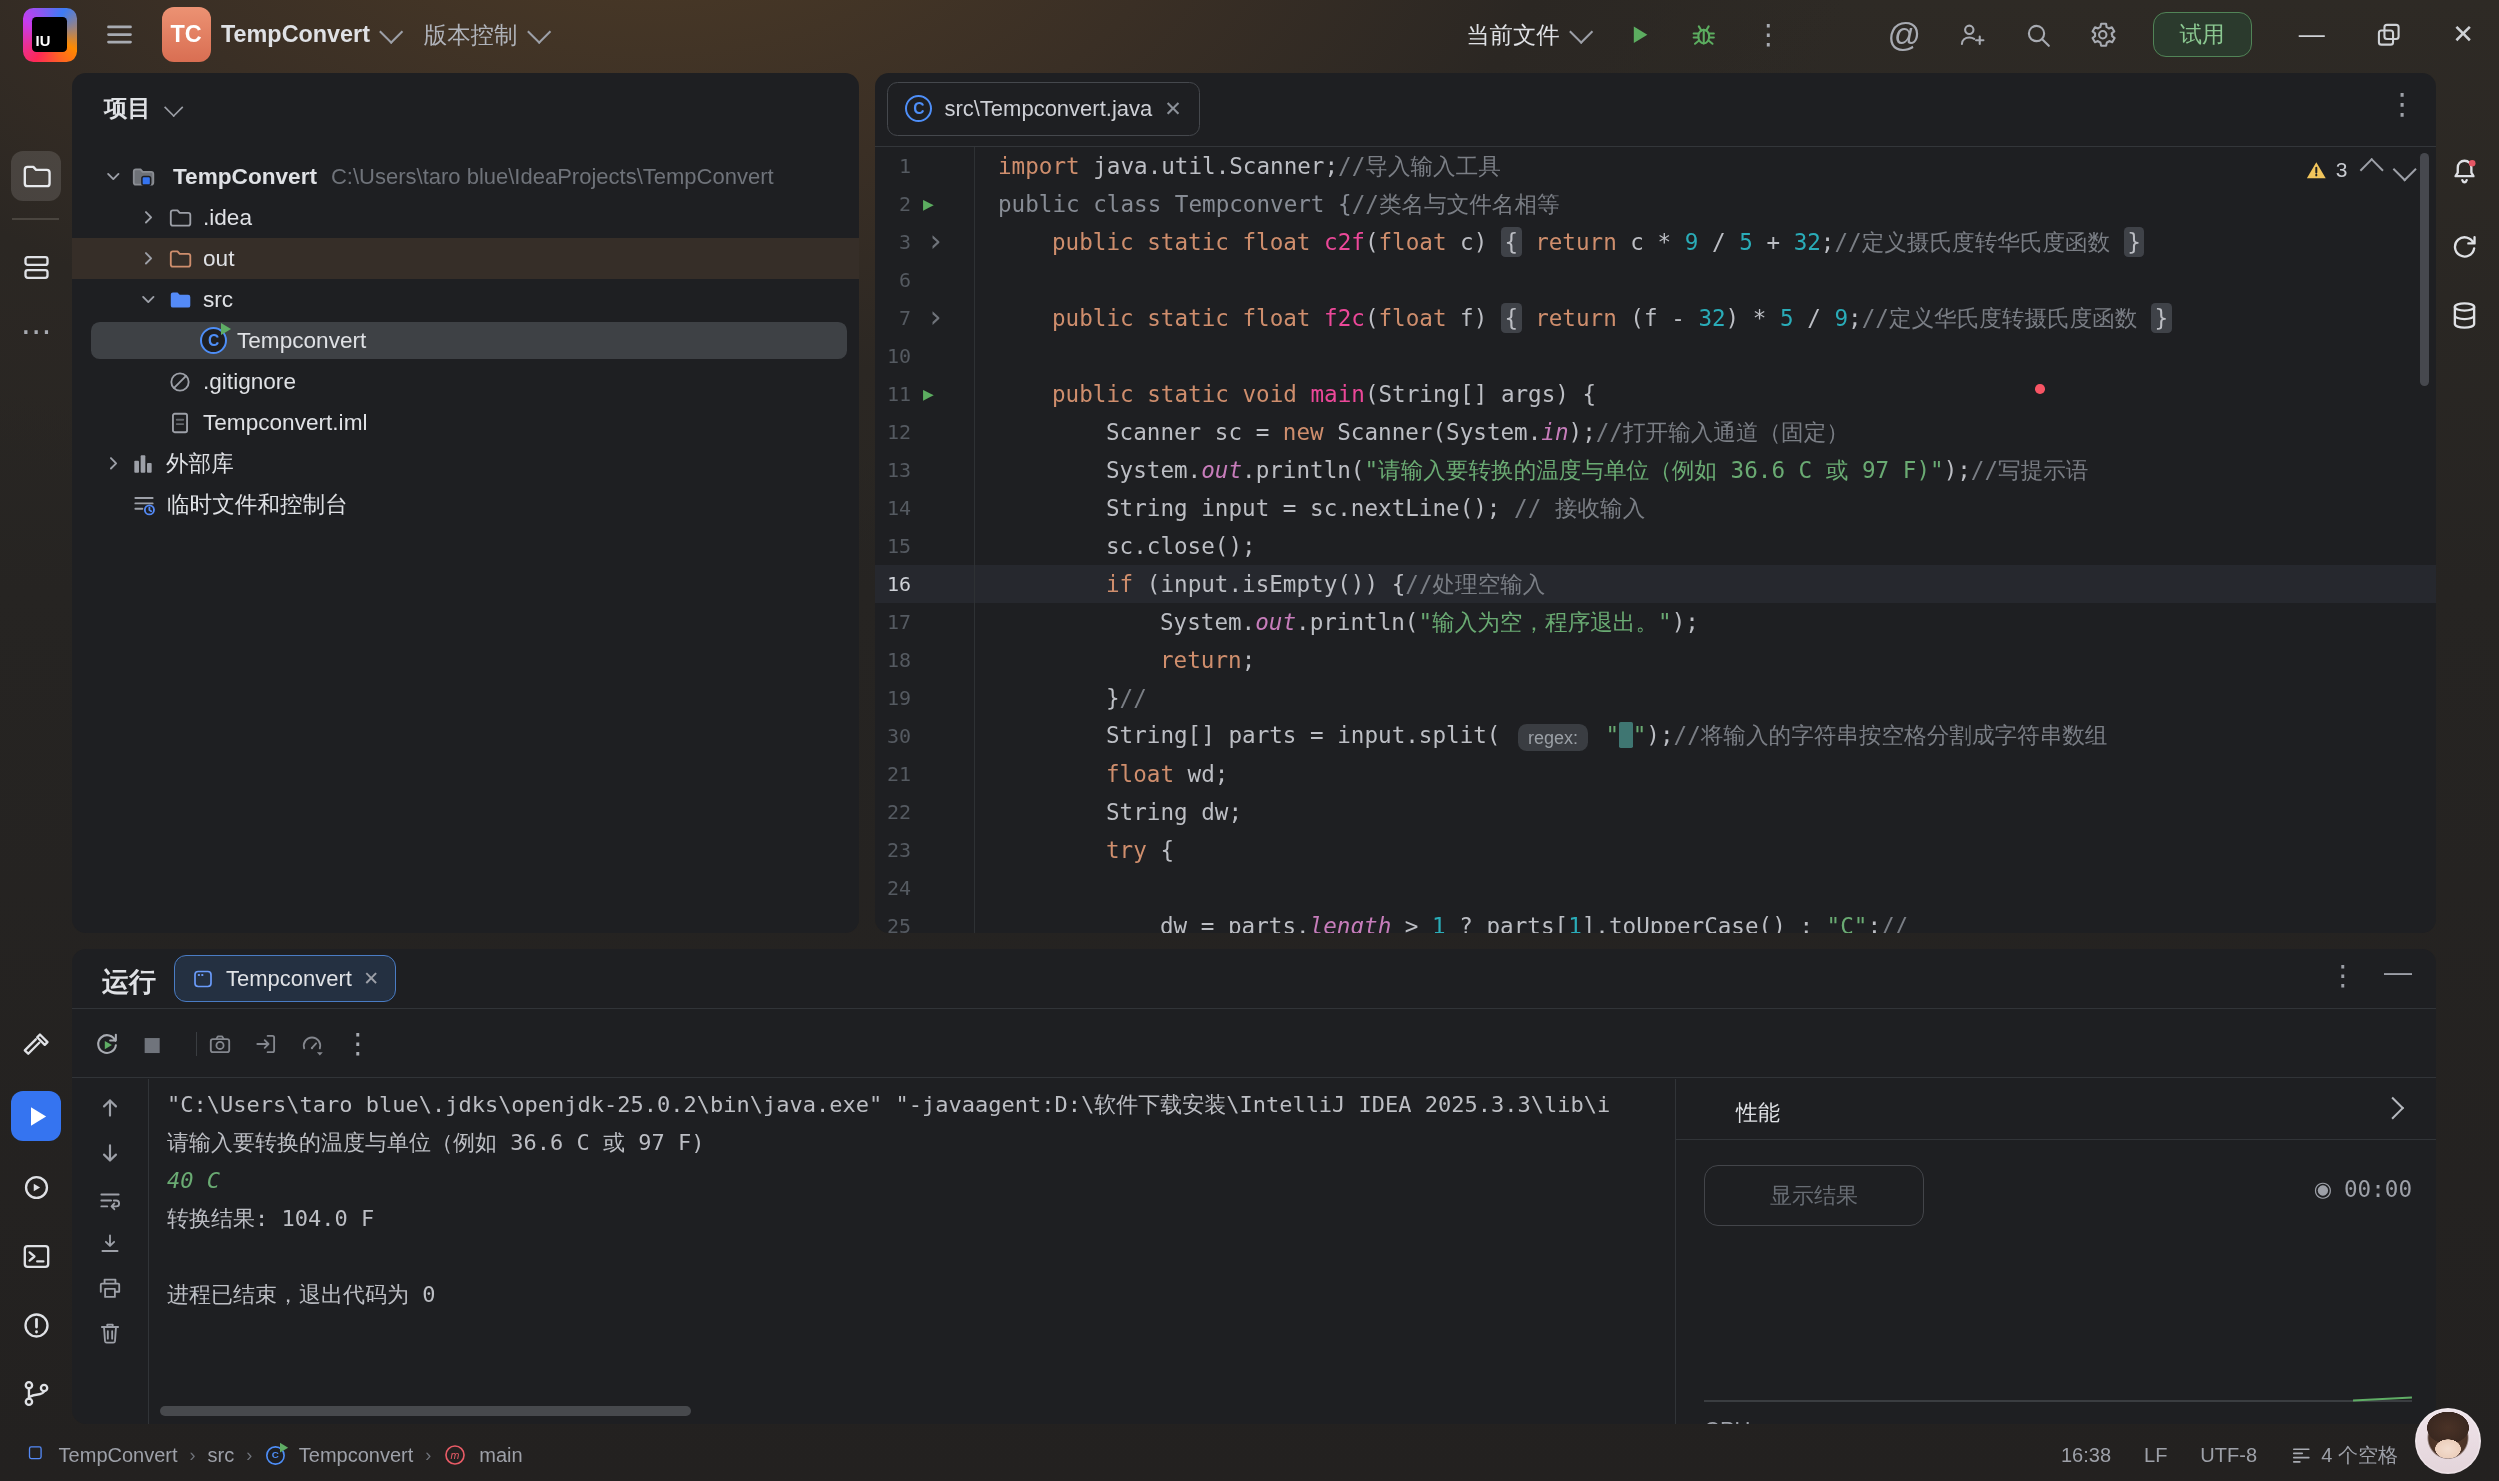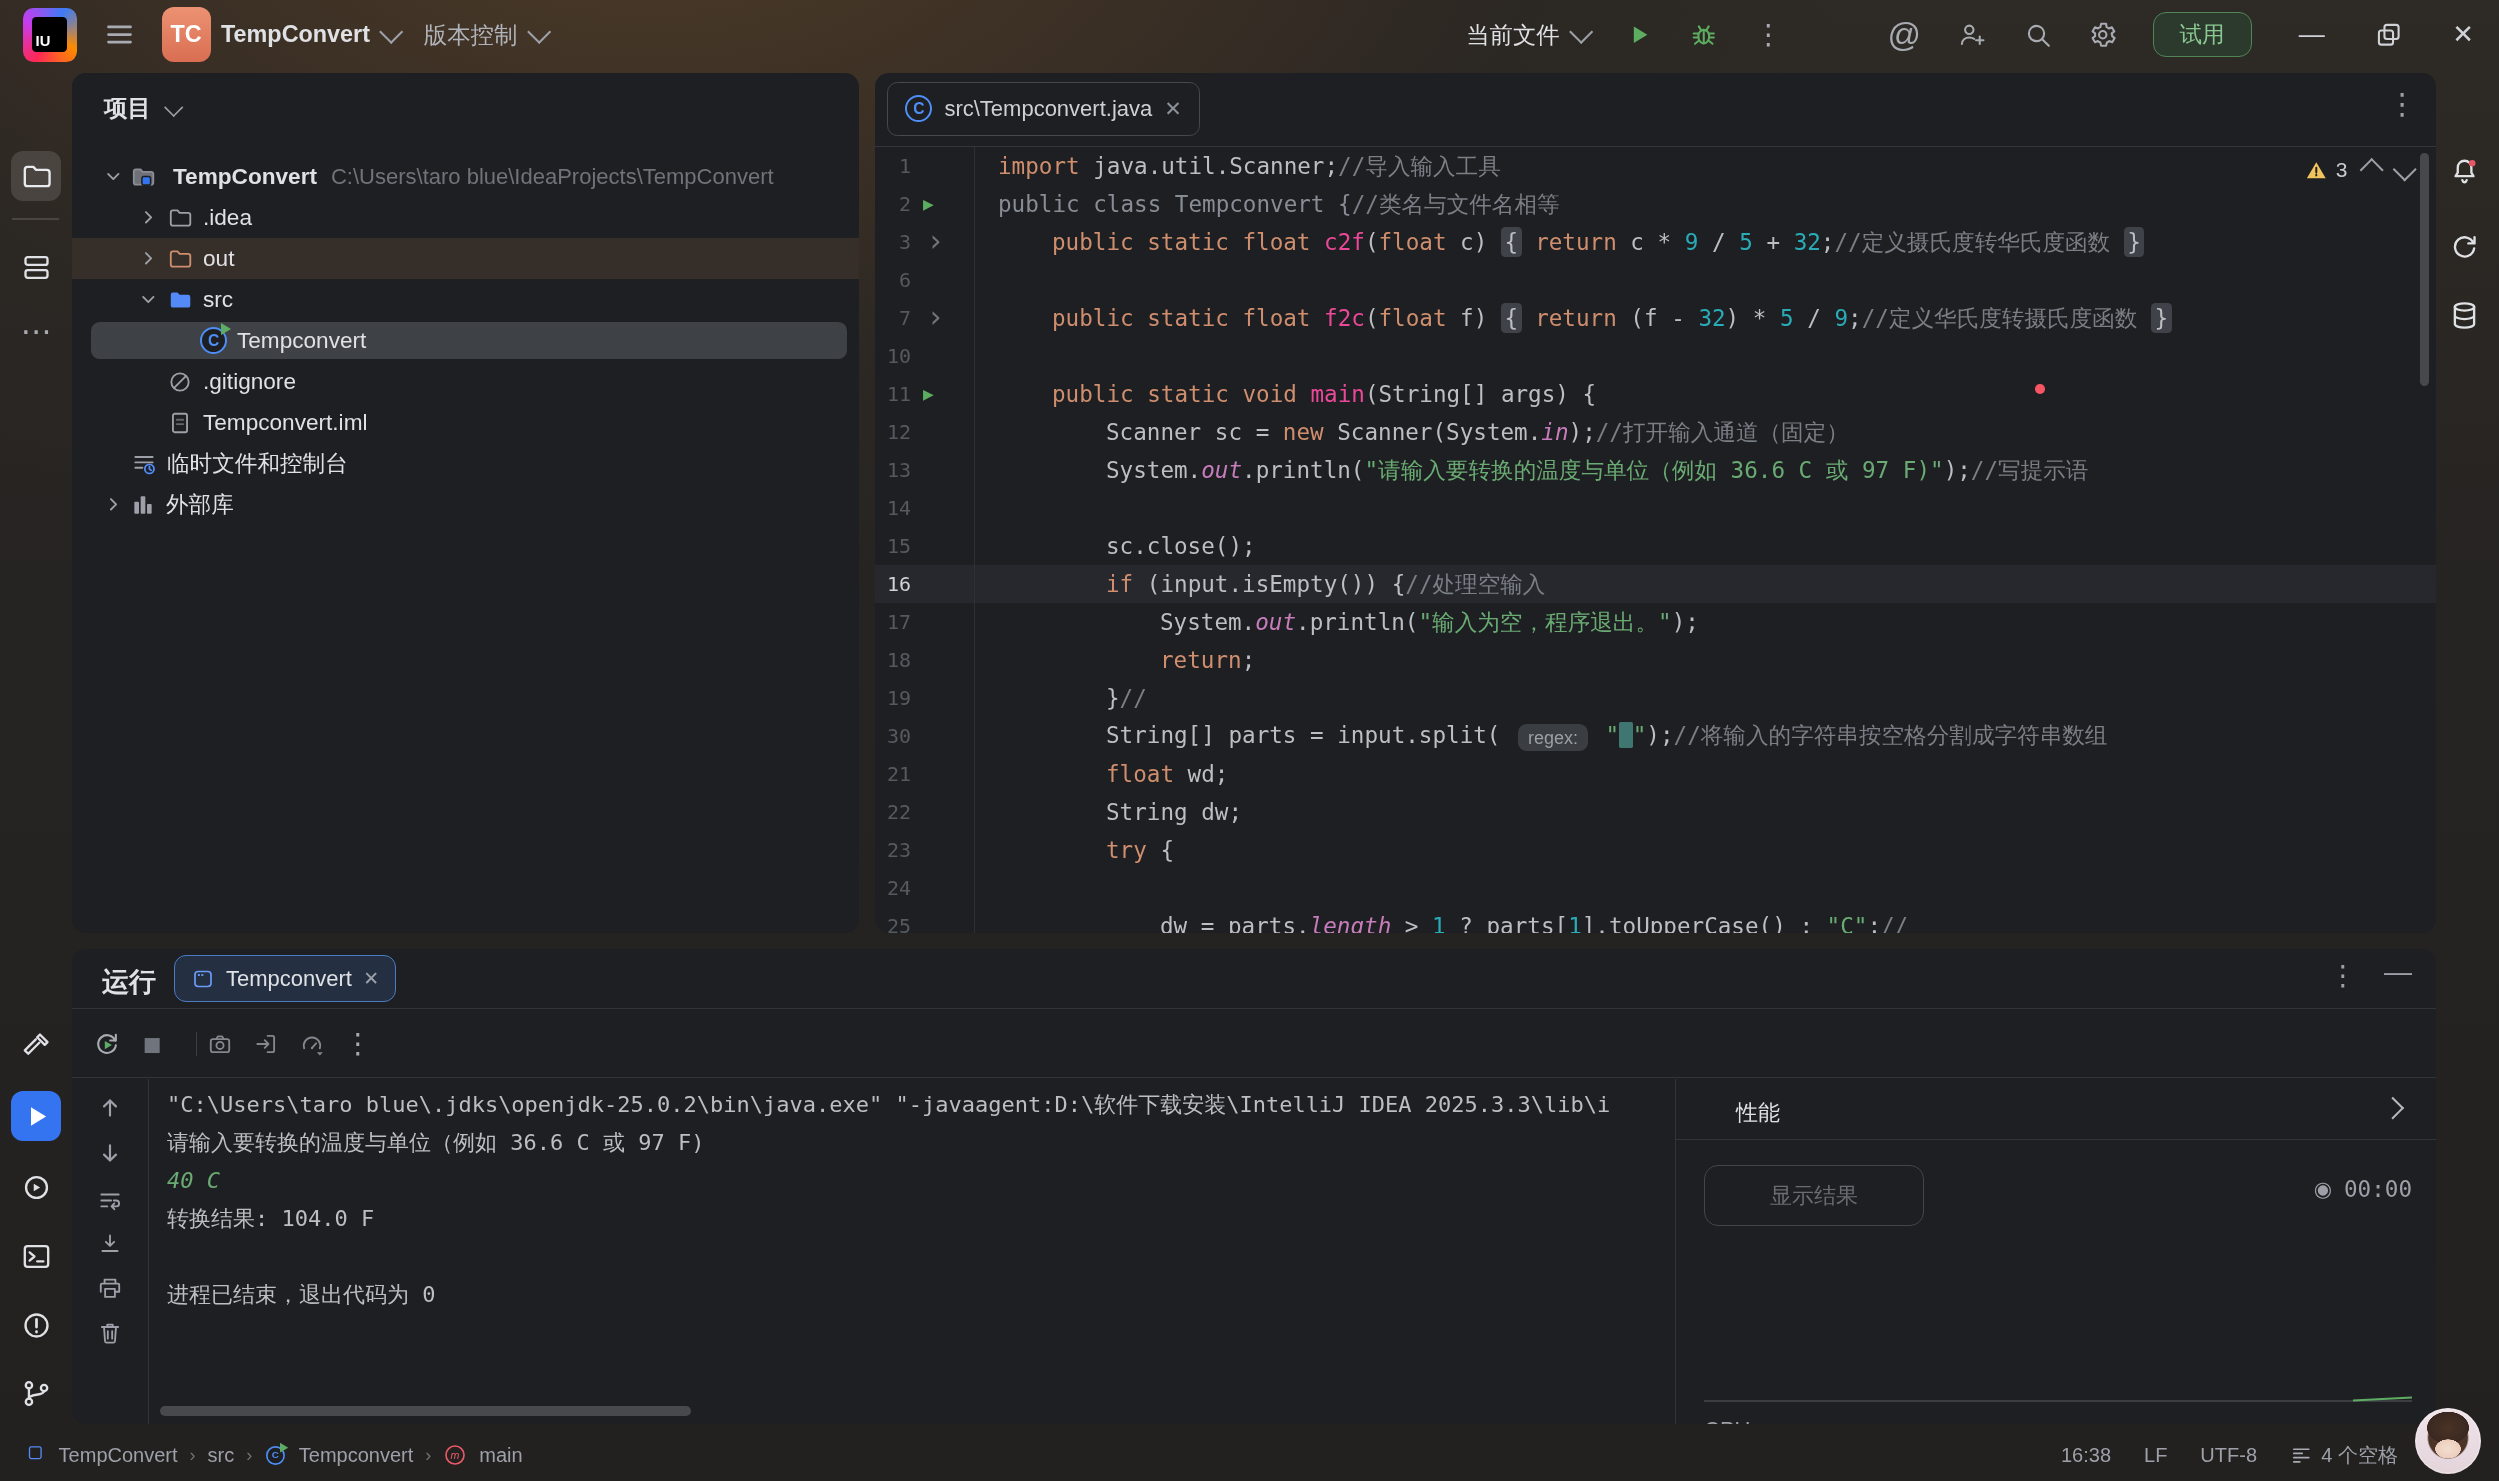--- a/index.html
+++ b/index.html
@@ -386,48 +386,48 @@
           <span class="ico sz30 fold-gray">
             <svg viewBox="0 0 24 24" fill="none" stroke="currentColor" stroke-width="1.7" stroke-linecap="round" stroke-linejoin="round">
               <rect x="5.5" y="3.5" width="13" height="17" rx="1.6"></rect>
               <path d="M9 9h6M9 13h6" opacity=".55"></path>
             </svg>
           </span>
         </span>
         <span class="tlabel" style="left:131px">Tempconvert.iml</span>
       </div>
       <div class="trow">
+        <span class="tchev ico sz26" style="left:30px">
+          <svg viewBox="0 0 24 24" fill="none" stroke="currentColor" stroke-width="1.7" stroke-linecap="round" stroke-linejoin="round">
+            <path d="M9.5 6.5 15 12l-5.5 5.5" stroke-width="2"></path>
+          </svg>
+        </span>
+        <span class="ticon" style="left:56px">
+          <span class="ico sz30 fold-gray">
+            <svg viewBox="0 0 24 24" fill="none" stroke="currentColor" stroke-width="1.7" stroke-linecap="round" stroke-linejoin="round">
+              <rect x="4" y="9" width="4.3" height="11" rx=".8" fill="currentColor" stroke="none"></rect>
+              <rect x="9.85" y="4" width="4.3" height="16" rx=".8" fill="currentColor" stroke="none"></rect>
+              <rect x="15.7" y="11" width="4.3" height="9" rx=".8" fill="currentColor" stroke="none"></rect>
+            </svg>
+          </span>
+        </span>
+        <span class="tlabel" style="left:94px">外部库</span>
+      </div>
+      <div class="trow">
         <span class="ticon" style="left:57px">
           <span class="ico sz30 fold-gray">
             <svg viewBox="0 0 24 24" fill="none" stroke="currentColor" stroke-width="1.7" stroke-linecap="round" stroke-linejoin="round">
               <path d="M4 5.5h16M4 10.5h16M4 15.5h6.5"></path>
               <circle cx="17" cy="16.5" r="4.2" fill="#1e1f22" stroke="#548af7"></circle>
               <path d="M17 14.4v2.3l1.6 1" stroke="#548af7"></path>
             </svg>
           </span>
         </span>
         <span class="tlabel" style="left:95px">临时文件和控制台</span>
       </div>
-      <div class="trow">
-        <span class="tchev ico sz26" style="left:30px">
-          <svg viewBox="0 0 24 24" fill="none" stroke="currentColor" stroke-width="1.7" stroke-linecap="round" stroke-linejoin="round">
-            <path d="M9.5 6.5 15 12l-5.5 5.5" stroke-width="2"></path>
-          </svg>
-        </span>
-        <span class="ticon" style="left:56px">
-          <span class="ico sz30 fold-gray">
-            <svg viewBox="0 0 24 24" fill="none" stroke="currentColor" stroke-width="1.7" stroke-linecap="round" stroke-linejoin="round">
-              <rect x="4" y="9" width="4.3" height="11" rx=".8" fill="currentColor" stroke="none"></rect>
-              <rect x="9.85" y="4" width="4.3" height="16" rx=".8" fill="currentColor" stroke="none"></rect>
-              <rect x="15.7" y="11" width="4.3" height="9" rx=".8" fill="currentColor" stroke="none"></rect>
-            </svg>
-          </span>
-        </span>
-        <span class="tlabel" style="left:94px">外部库</span>
-      </div>
     </div>
 </div>
 
 <div id="editor-panel" class="island">
   <div id="tabbar">
     <div id="ed-tab">
       <span class="cls-ic">C</span>
       <span class="lbl">src\Tempconvert.java</span>
       <span class="x">✕</span>
     </div>
@@ -495,20 +495,21 @@
         <span class="ct" style="padding-left:120px"><span class="s-pl">Scanner sc = </span><span class="s-kw">new</span><span class="s-pl"> Scanner(System.</span><span class="s-fld">in</span><span class="s-pl">);</span><span class="s-com">//打开输入通道（固定）</span></span>
       </div>
       <div class="cl">
         <span class="ln">13</span>
         <span class="mk"></span>
         <span class="ct" style="padding-left:120px"><span class="s-pl">System.</span><span class="s-fld">out</span><span class="s-pl">.println(</span><span class="s-str">"请输入要转换的温度与单位（例如 36.6 C 或 97 F)"</span><span class="s-pl">);</span><span class="s-com">//写提示语</span></span>
       </div>
       <div class="cl">
         <span class="ln">14</span>
         <span class="mk"></span>
+        <span class="ct" style="padding-left:120px"><span class="s-pl">String input = sc.nextLine(); </span><span class="s-com">// 接收输入</span></span>
       </div>
       <div class="cl">
         <span class="ln">15</span>
         <span class="mk"></span>
         <span class="ct" style="padding-left:120px"><span class="s-pl">sc.close();</span></span>
       </div>
       <div class="cl caret">
         <span class="ln">16</span>
         <span class="mk"></span>
         <span class="ct" style="padding-left:120px"><span class="s-kw">if</span><span class="s-pl"> (input.isEmpty()) {</span><span class="s-com">//处理空输入</span></span>

